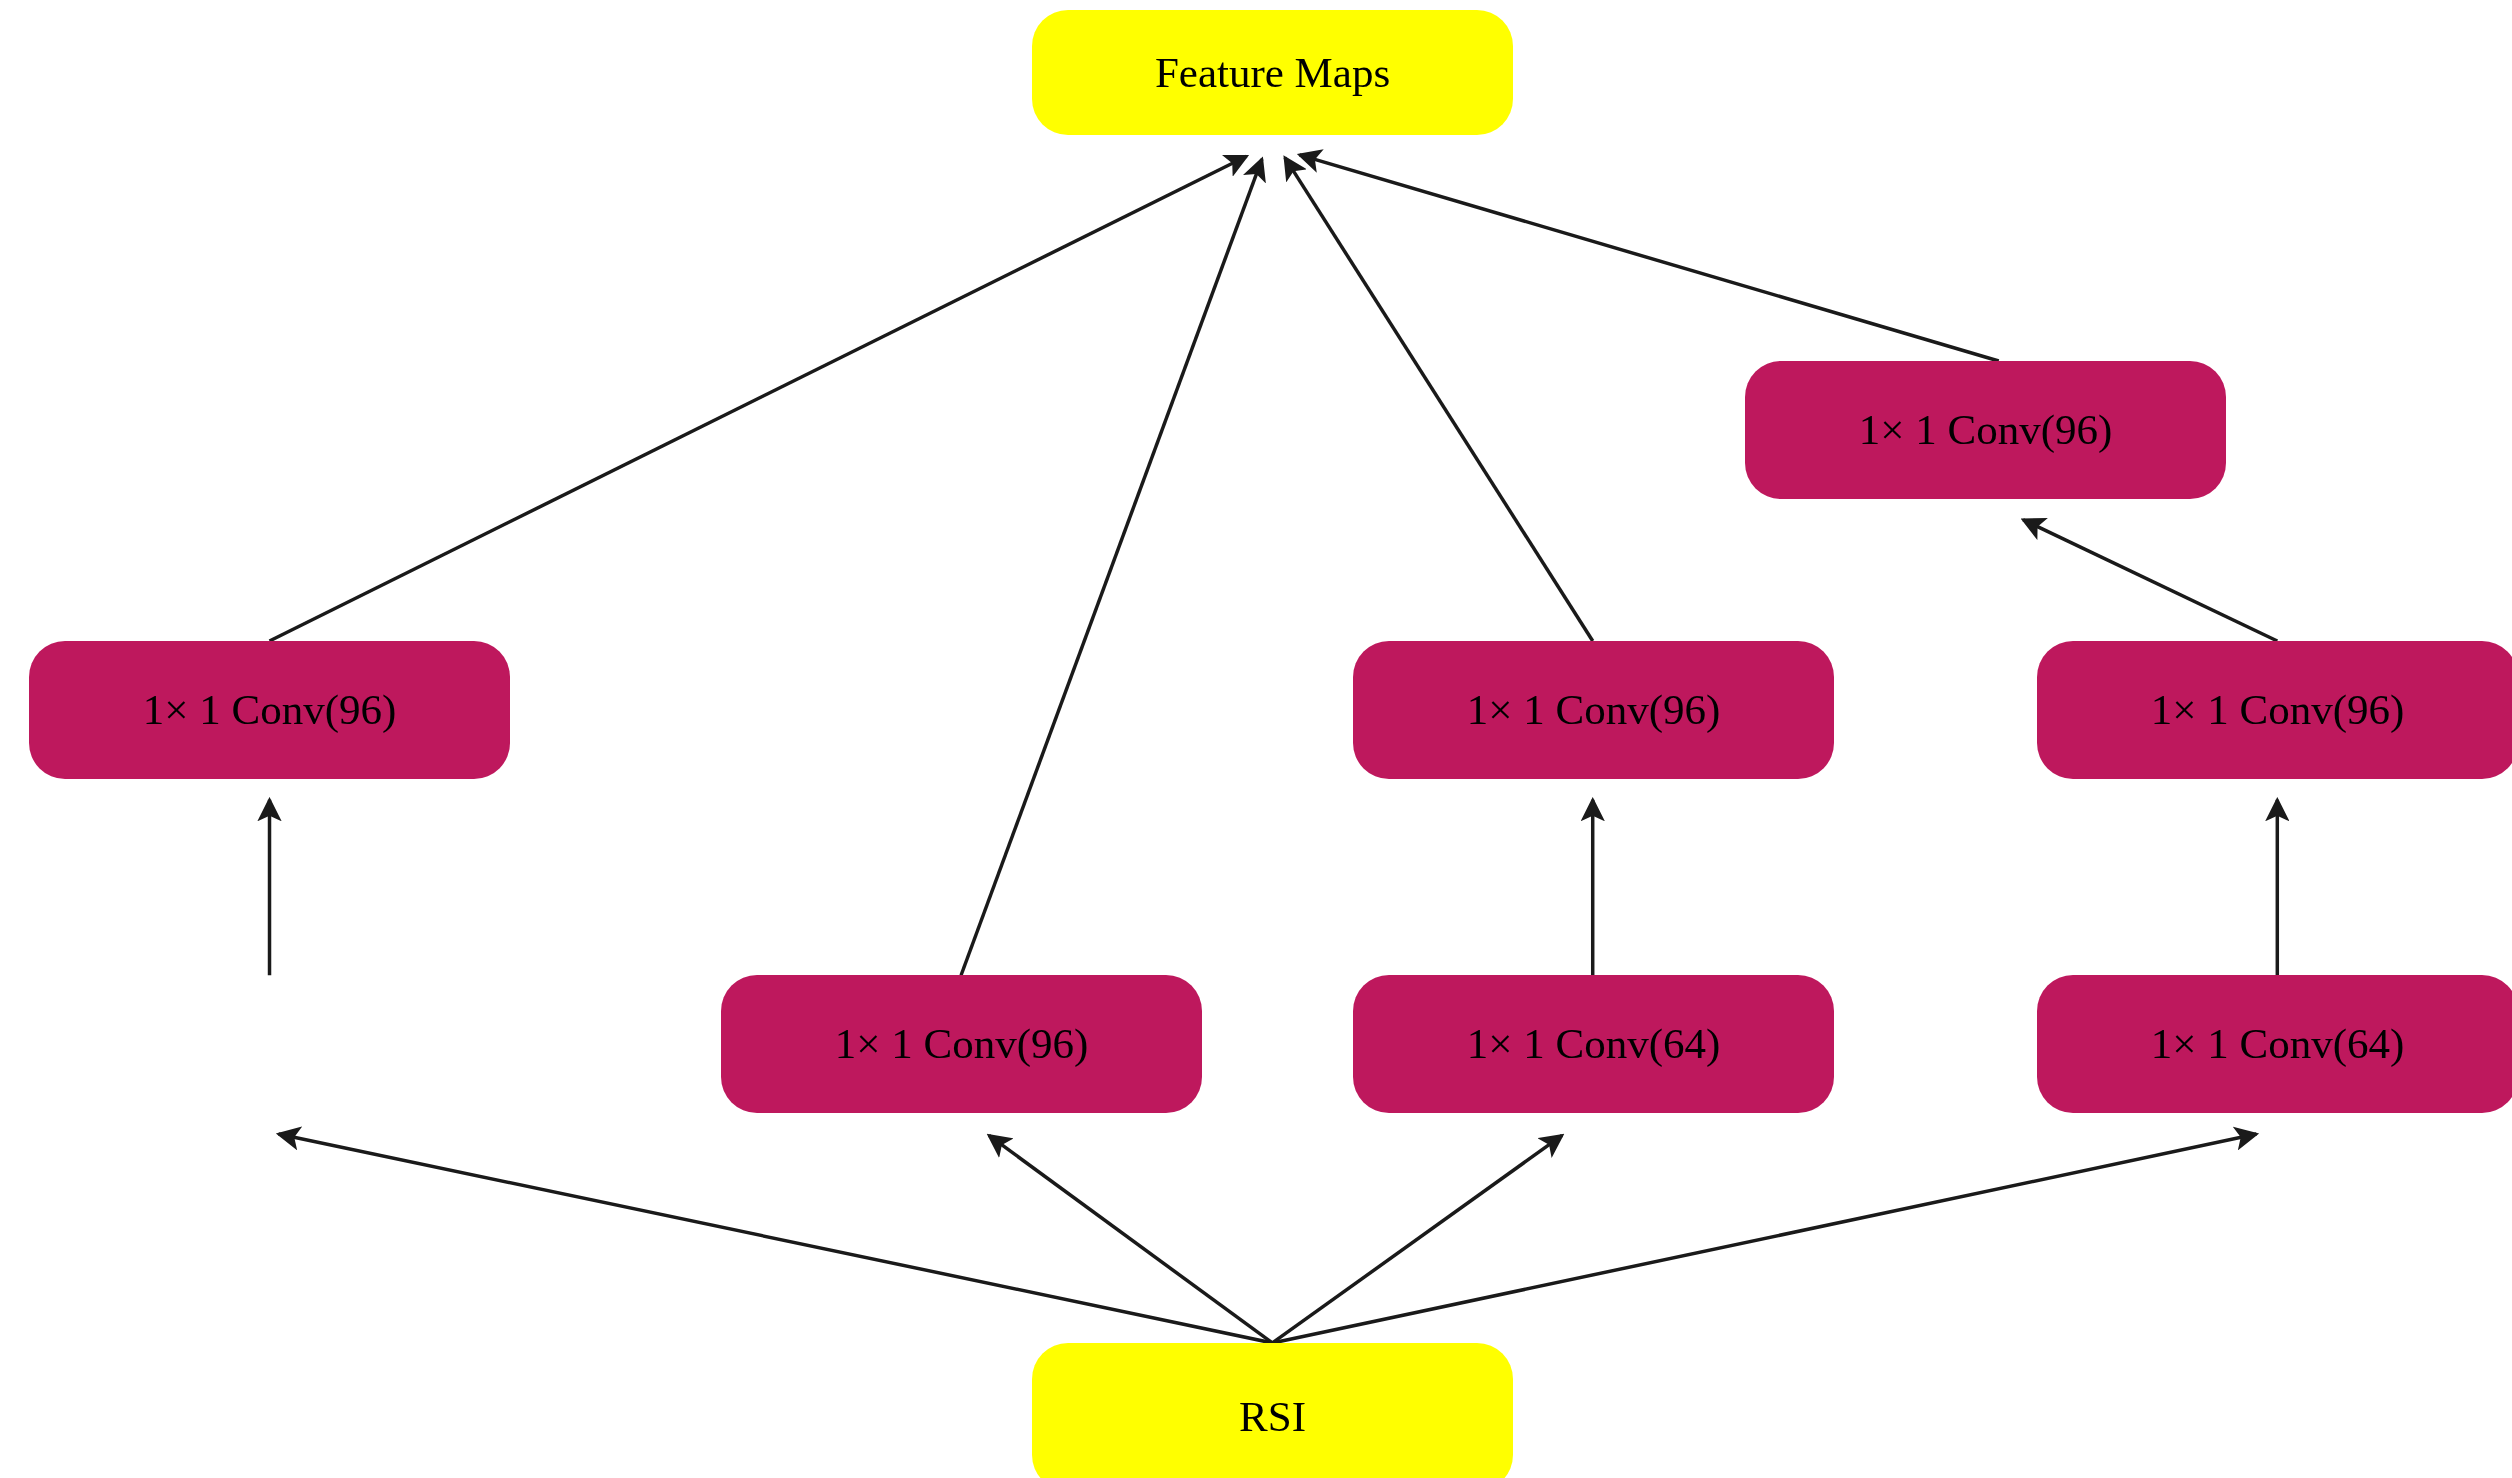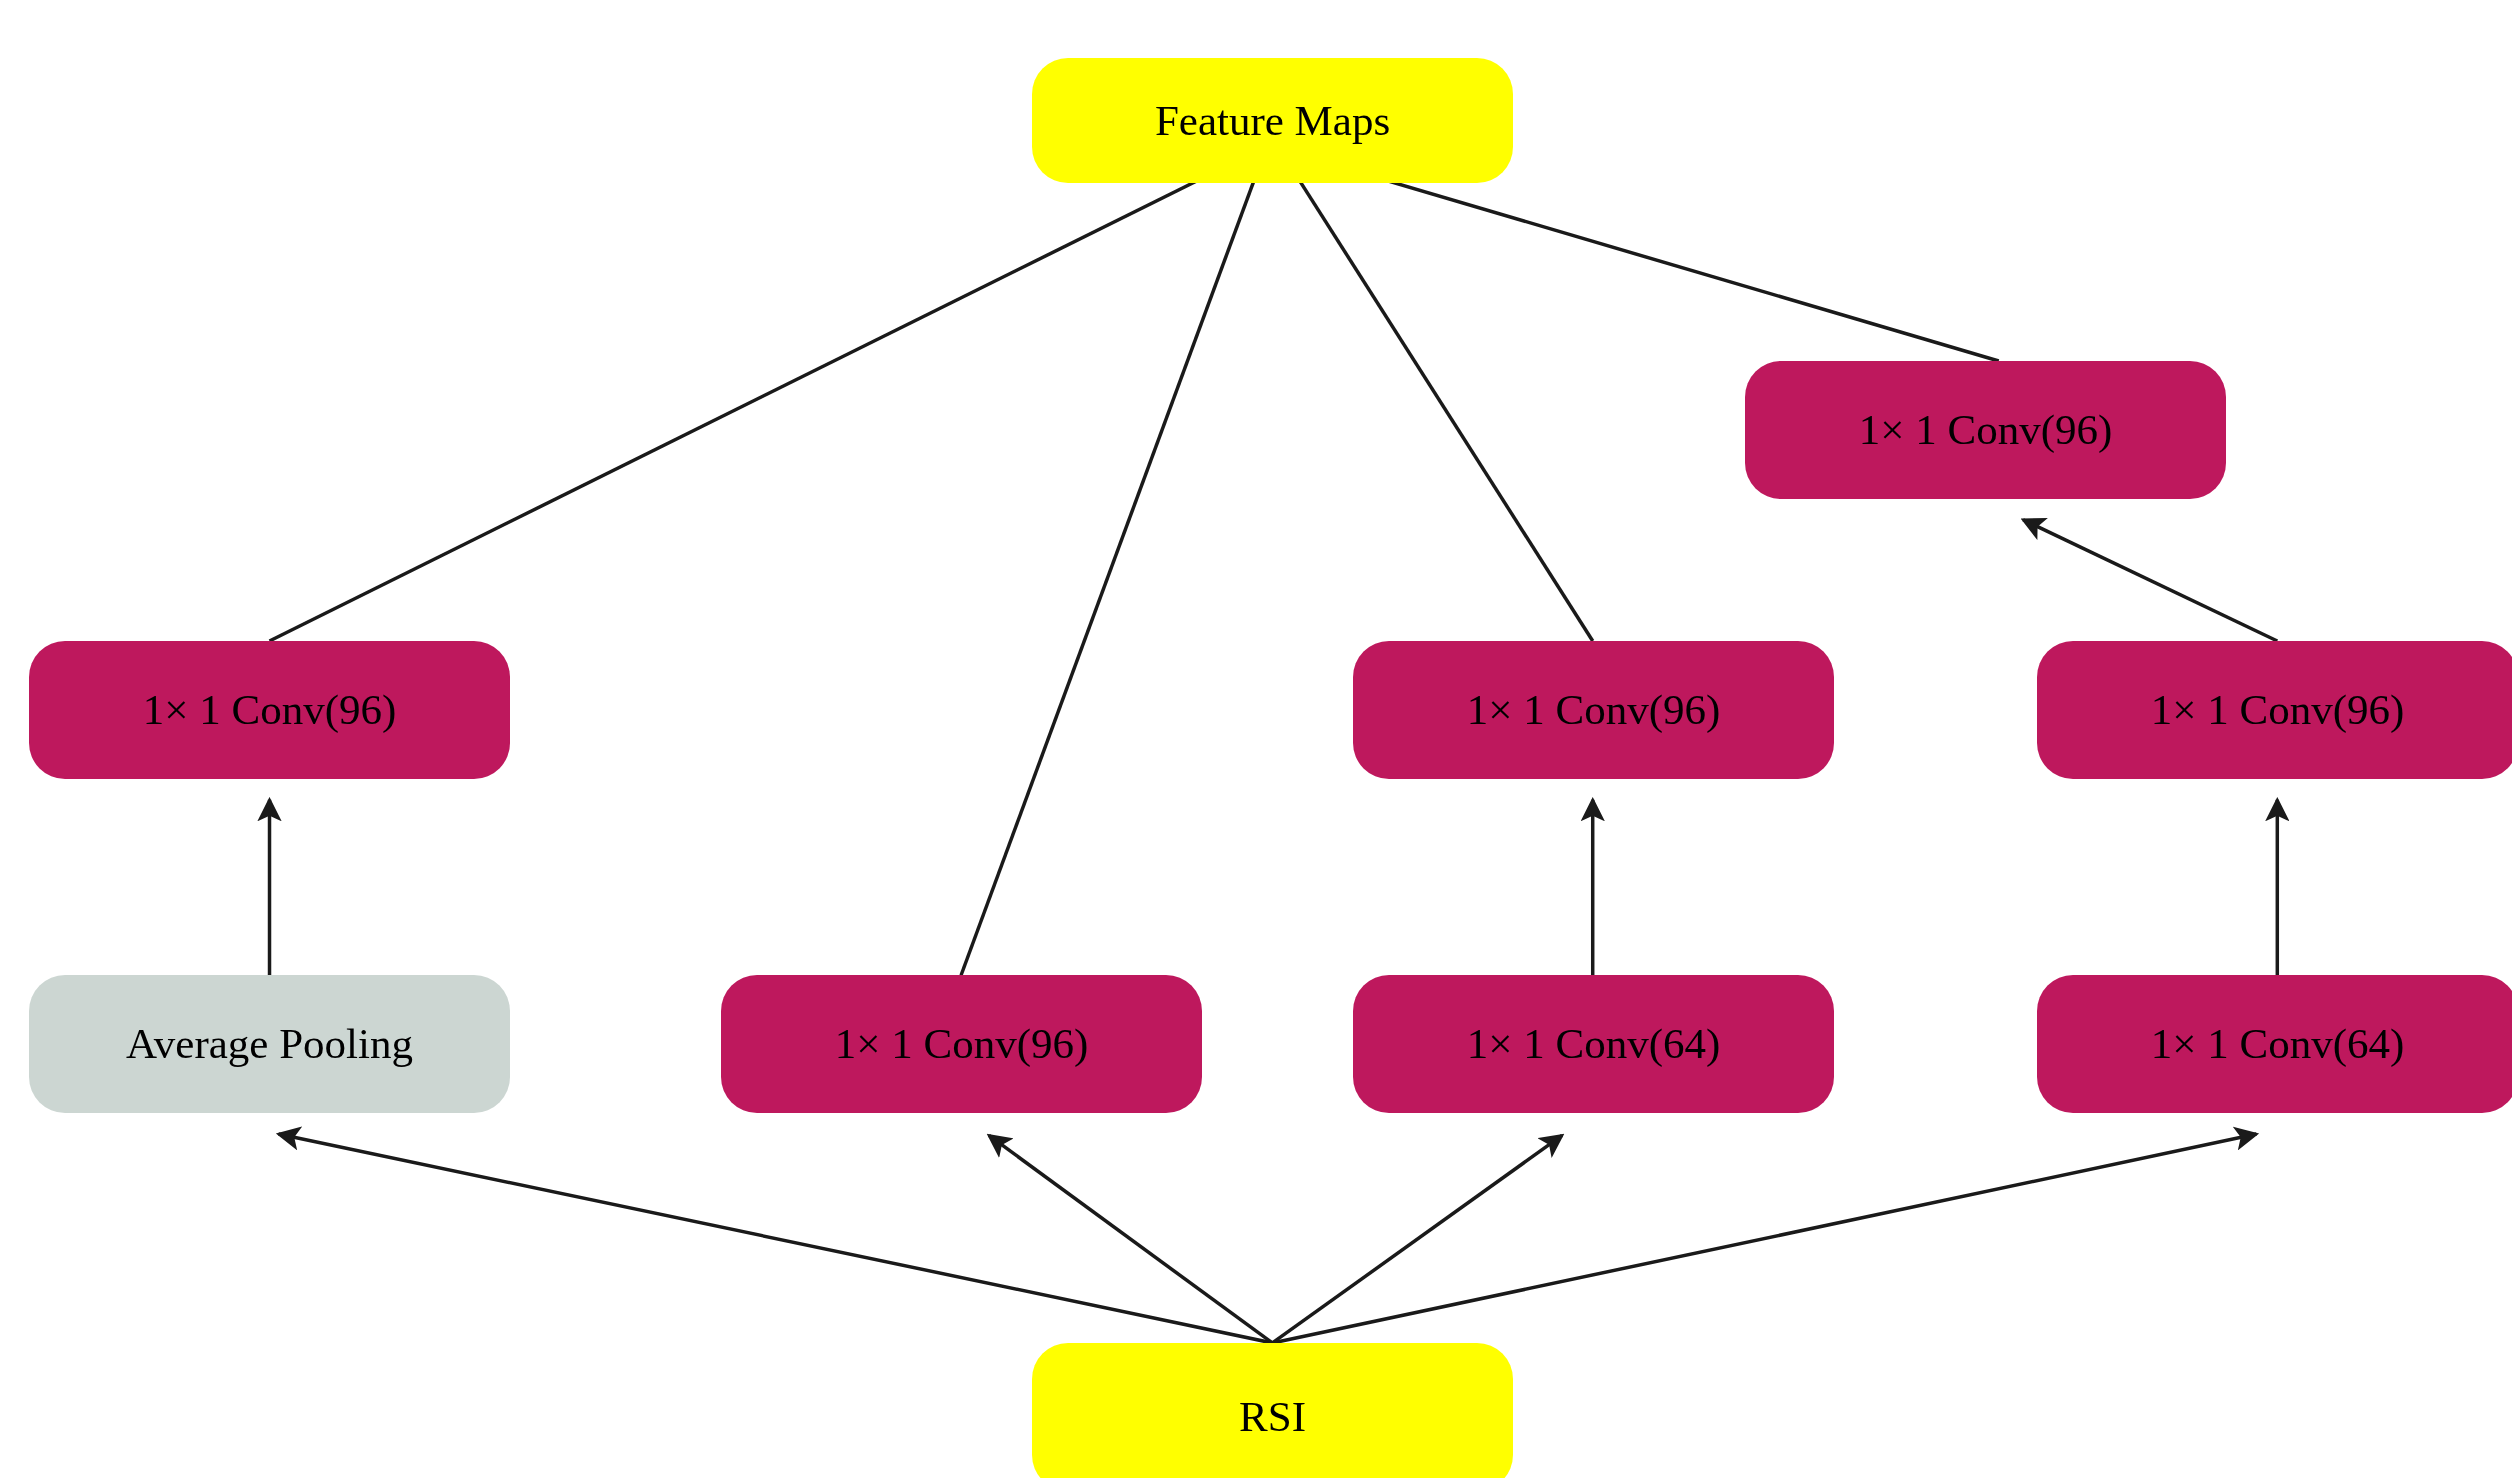--- a/index.html
+++ b/index.html
@@ -74,43 +74,40 @@
     <line x1="3270" y1="1400" x2="3270" y2="1148" stroke="#1a1a1a" stroke-width="5" marker-end="url(#arrowhead)"></line>
 
     <line x1="3270" y1="920" x2="2905" y2="746" stroke="#1a1a1a" stroke-width="5" marker-end="url(#arrowhead)"></line>
 
     <line x1="387" y1="920" x2="1790" y2="224" stroke="#1a1a1a" stroke-width="5" marker-end="url(#arrowhead)"></line>
     <line x1="1380" y1="1400" x2="1812" y2="228" stroke="#1a1a1a" stroke-width="5" marker-end="url(#arrowhead)"></line>
     <line x1="2287" y1="920" x2="1845" y2="226" stroke="#1a1a1a" stroke-width="5" marker-end="url(#arrowhead)"></line>
     <line x1="2870" y1="518" x2="1866" y2="222" stroke="#1a1a1a" stroke-width="5" marker-end="url(#arrowhead)"></line>
   </svg>
 
-  <div class="node node-io" style="left:1032px; top:9.8px; width:481px; height:125px;margin-top:48px;">
+  <div class="node node-io" style="left:1032px; top:9.8px; width:481px; height:125px;">
     <span class="node-label">Feature Maps</span>
   </div>
 
   <div class="node node-conv" style="left:1745px; top:361px; width:481px; height:138px;">
     <span class="node-label">1× 1 Conv(96)</span>
   </div>
 
   <div class="node node-conv" style="left:29px; top:641px; width:481px; height:138px;">
     <span class="node-label">1× 1 Conv(96)</span>
   </div>
 
   <div class="node node-conv" style="left:1353px; top:641px; width:481px; height:138px;">
     <span class="node-label">1× 1 Conv(96)</span>
   </div>
 
   <div class="node node-conv" style="left:2037px; top:641px; width:481px; height:138px;">
     <span class="node-label">1× 1 Conv(96)</span>
   </div>
 
-  <div class="node node-pool" style="left:29px; top:975px; width:481px; height:138px;">
-    <span class="node-label">Average Pooling</span>
-  </div>
 
   <div class="node node-conv" style="left:721px; top:975px; width:481px; height:138px;">
     <span class="node-label">1× 1 Conv(96)</span>
   </div>
 
   <div class="node node-conv" style="left:1353px; top:975px; width:481px; height:138px;">
     <span class="node-label">1× 1 Conv(64)</span>
   </div>
 
   <div class="node node-conv" style="left:2037px; top:975px; width:481px; height:138px;">

